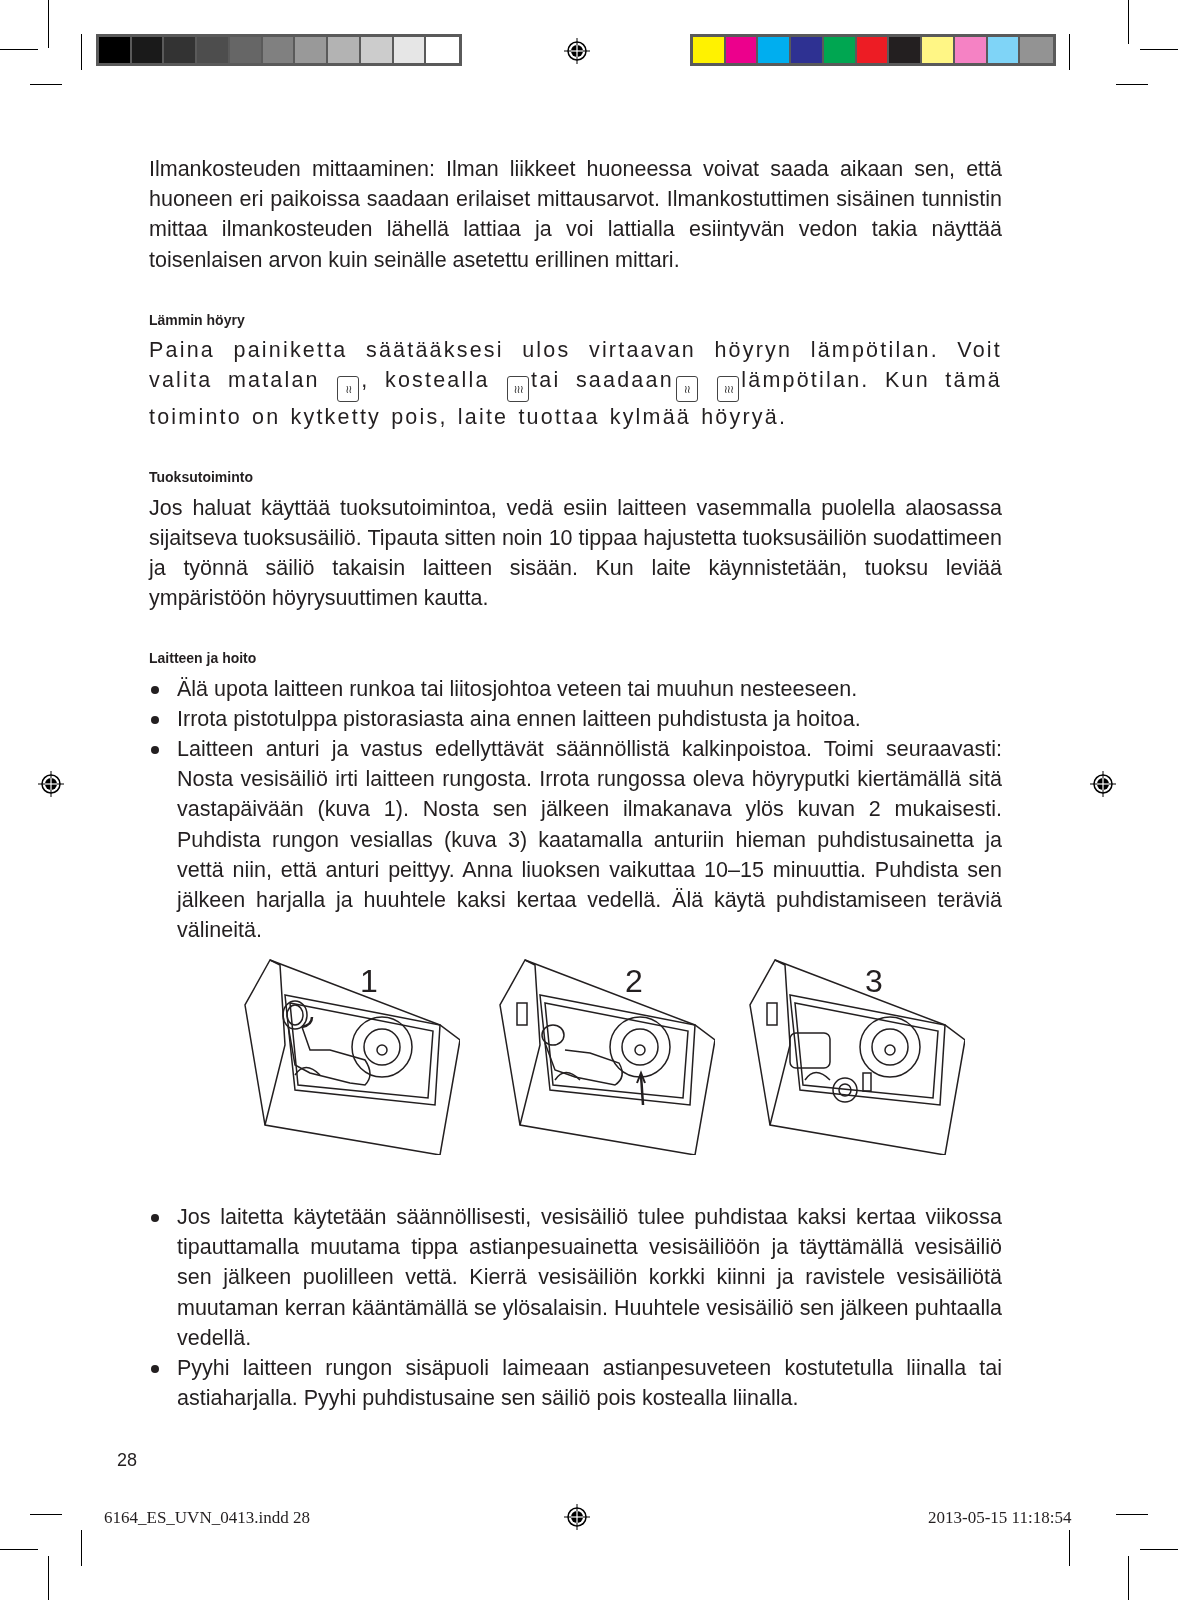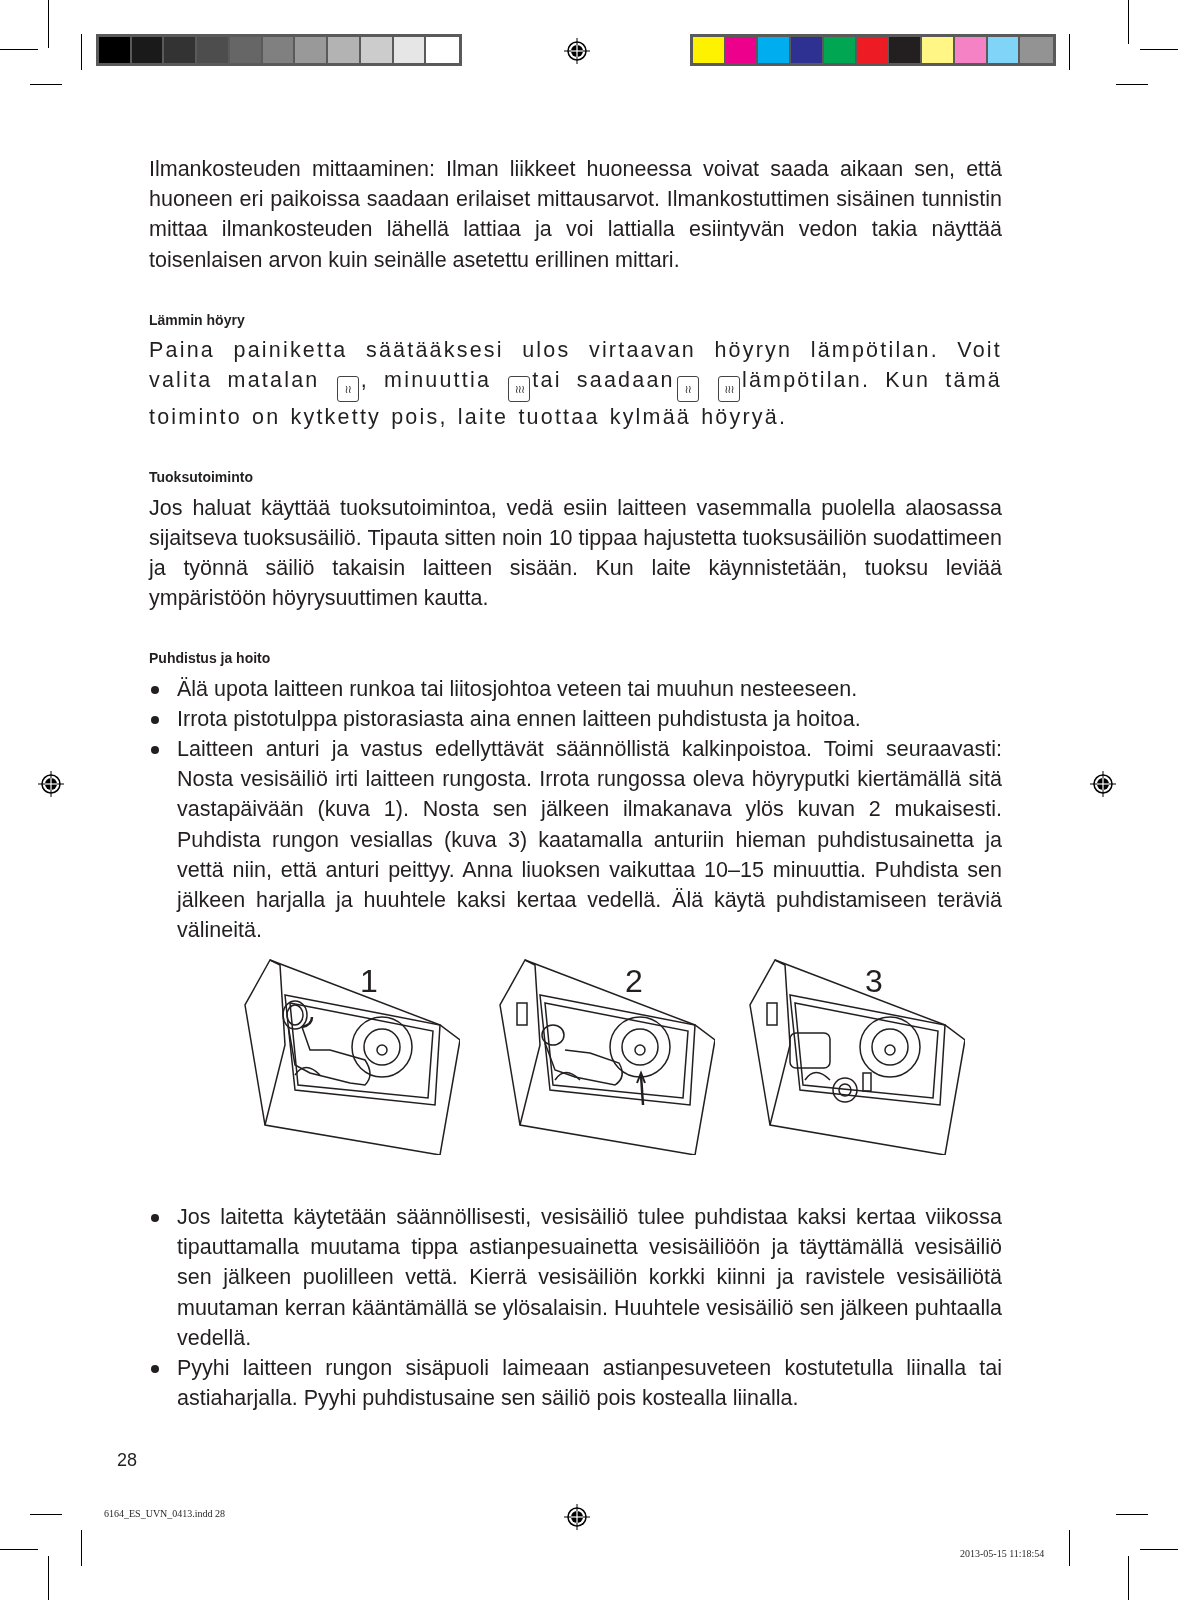--- a/index.html
+++ b/index.html
@@ -14,21 +14,21 @@
   .h { font-weight:bold; margin:0; font-size:14px; }
   .spaced { letter-spacing:2.2px; word-spacing:2px; }
   .ico { display:inline-block; width:22px; height:26px; border:1.5px solid #444; border-radius:3px; vertical-align:-6px; margin:0 2px; position:relative; box-sizing:border-box; font-size:11px; text-align:center; line-height:24px; color:#333; letter-spacing:-1px; }
   ul.bl { list-style:none; margin:0; padding:0; }
   ul.bl li { position:relative; padding-left:28px; text-align:justify; }
   ul.bl li::before { content:""; position:absolute; left:2px; top:12px; width:8px; height:8px; border-radius:50%; background:#231f20; }
   .figs { position:absolute; top:955px; left:240px; width:720px; height:200px; }
   .fig { position:absolute; top:0; width:220px; height:200px; }
   .fignum { position:absolute; top:8px; font-size:32px; color:#231f20; }
   .pagenum { position:absolute; left:117px; top:1450px; font-size:18px; }
-  .slug { position:absolute; top:1508px; font-family:"Liberation Serif", serif; font-size:10px; }
+  .slug { position:absolute; top:1508px; font-family:"Liberation Serif", serif; font-size:17px; }
 </style>
 </head>
 <body>
 
 <div class="crop" style="left:48px;top:0;width:1px;height:48px;"></div>
 <div class="crop" style="left:0;top:49px;width:38px;height:1px;"></div>
 <div class="crop" style="left:30px;top:84px;width:32px;height:1px;"></div>
 <div class="crop" style="left:81px;top:34px;width:1px;height:36px;"></div>
 <div class="crop" style="left:1128px;top:0;width:1px;height:44px;"></div>
 <div class="crop" style="left:1140px;top:49px;width:38px;height:1px;"></div>
@@ -100,26 +100,26 @@
   <line x1="0" y1="13" x2="26" y2="13" stroke="#000" stroke-width="1"></line>
     <line x1="13" y1="0" x2="13" y2="26" stroke="#000" stroke-width="1"></line>
   <line x1="7" y1="13" x2="19" y2="13" stroke="#fff" stroke-width="1.2"></line>
     <line x1="13" y1="7" x2="13" y2="19" stroke="#fff" stroke-width="1.2"></line>
 </svg>
 
 <div class="content" style="top:154px;">
   <p class="p">Ilmankosteuden mittaaminen: Ilman liikkeet huoneessa voivat saada aikaan sen, että huoneen eri paikoissa saadaan erilaiset mittausarvot. Ilmankostuttimen sisäinen tunnistin mittaa ilmankosteuden lähellä lattiaa ja voi lattialla esiintyvän vedon takia näyttää toisenlaisen arvon kuin seinälle asetettu erillinen mittari.</p>
   <div style="height:30px"></div>
   <p class="h">Lämmin höyry</p>
-  <p class="p spaced"><span>Paina painiketta säätääksesi ulos virtaavan höyryn lämpötilan. Voit valita matalan</span> <span class="ico">≀≀</span><span>, minuuttia</span> <span class="ico">≀≀≀</span><span>tai saadaan</span><span class="ico">≀≀</span> <span class="ico">≀≀≀</span><span>lämpötilan. Kun tämä toiminto on kytketty pois, laite tuottaa kylmää höyryä.</span></p>
+  <p class="p spaced"><span>Paina painiketta säätääksesi ulos virtaavan höyryn lämpötilan. Voit valita matalan</span> <span class="ico">≀≀</span><span>, kostealla</span> <span class="ico">≀≀≀</span><span>tai saadaan</span><span class="ico">≀≀</span> <span class="ico">≀≀≀</span><span>lämpötilan. Kun tämä toiminto on kytketty pois, laite tuottaa kylmää höyryä.</span></p>
   <div style="height:30px"></div>
   <p class="h">Tuoksutoiminto</p>
   <p class="p">Jos haluat käyttää tuoksutoimintoa, vedä esiin laitteen vasemmalla puolella alaosassa sijaitseva tuoksusäiliö. Tipauta sitten noin 10 tippaa hajustetta tuoksusäiliön suodattimeen ja työnnä säiliö takaisin laitteen sisään. Kun laite käynnistetään, tuoksu leviää ympäristöön höyrysuuttimen kautta.</p>
   <div style="height:30px"></div>
-  <p class="h">Puhdistus ja hoito</p>
+  <p class="h">Laitteen ja hoito</p>
   <ul class="bl">
     <li>Älä upota laitteen runkoa tai liitosjohtoa veteen tai muuhun nesteeseen.</li>
     <li>Irrota pistotulppa pistorasiasta aina ennen laitteen puhdistusta ja hoitoa.</li>
     <li>Laitteen anturi ja vastus edellyttävät säännöllistä kalkinpoistoa. Toimi seuraavasti: Nosta vesisäiliö irti laitteen rungosta. Irrota rungossa oleva höyryputki kiertämällä sitä vastapäivään (kuva 1). Nosta sen jälkeen ilmakanava ylös kuvan 2 mukaisesti. Puhdista rungon vesiallas (kuva 3) kaatamalla anturiin hieman puhdistusainetta ja vettä niin, että anturi peittyy. Anna liuoksen vaikuttaa 10–15 minuuttia. Puhdista sen jälkeen harjalla ja huuhtele kaksi kertaa vedellä. Älä käytä puhdistamiseen teräviä välineitä.</li>
   </ul>
 </div>
 
 <div class="figs">
   <div class="fig" style="left:0;">
     <svg width="220" height="200" viewBox="0 0 220 200" fill="none" stroke="#231f20" stroke-width="1.5">
@@ -178,13 +178,13 @@
 
 <div class="content" style="top:1202px;">
   <ul class="bl">
     <li>Jos laitetta käytetään säännöllisesti, vesisäiliö tulee puhdistaa kaksi kertaa viikossa tipauttamalla muutama tippa astianpesuainetta vesisäiliöön ja täyttämällä vesisäiliö sen jälkeen puolilleen vettä. Kierrä vesisäiliön korkki kiinni ja ravistele vesisäiliötä muutaman kerran kääntämällä se ylösalaisin. Huuhtele vesisäiliö sen jälkeen puhtaalla vedellä.</li>
     <li>Pyyhi laitteen rungon sisäpuoli laimeaan astianpesuveteen kostutetulla liinalla tai astiaharjalla. Pyyhi puhdistusaine sen säiliö pois kostealla liinalla.</li>
   </ul>
 </div>
 
 <div class="pagenum">28</div>
 <div class="slug" style="left:104px;">6164_ES_UVN_0413.indd   28</div>
-<div class="slug" style="left:960px;margin-top:40px;">2013-05-15   11:18:54</div>
+<div class="slug" style="left:928px;">2013-05-15   11:18:54</div>
 
 </body></html>

